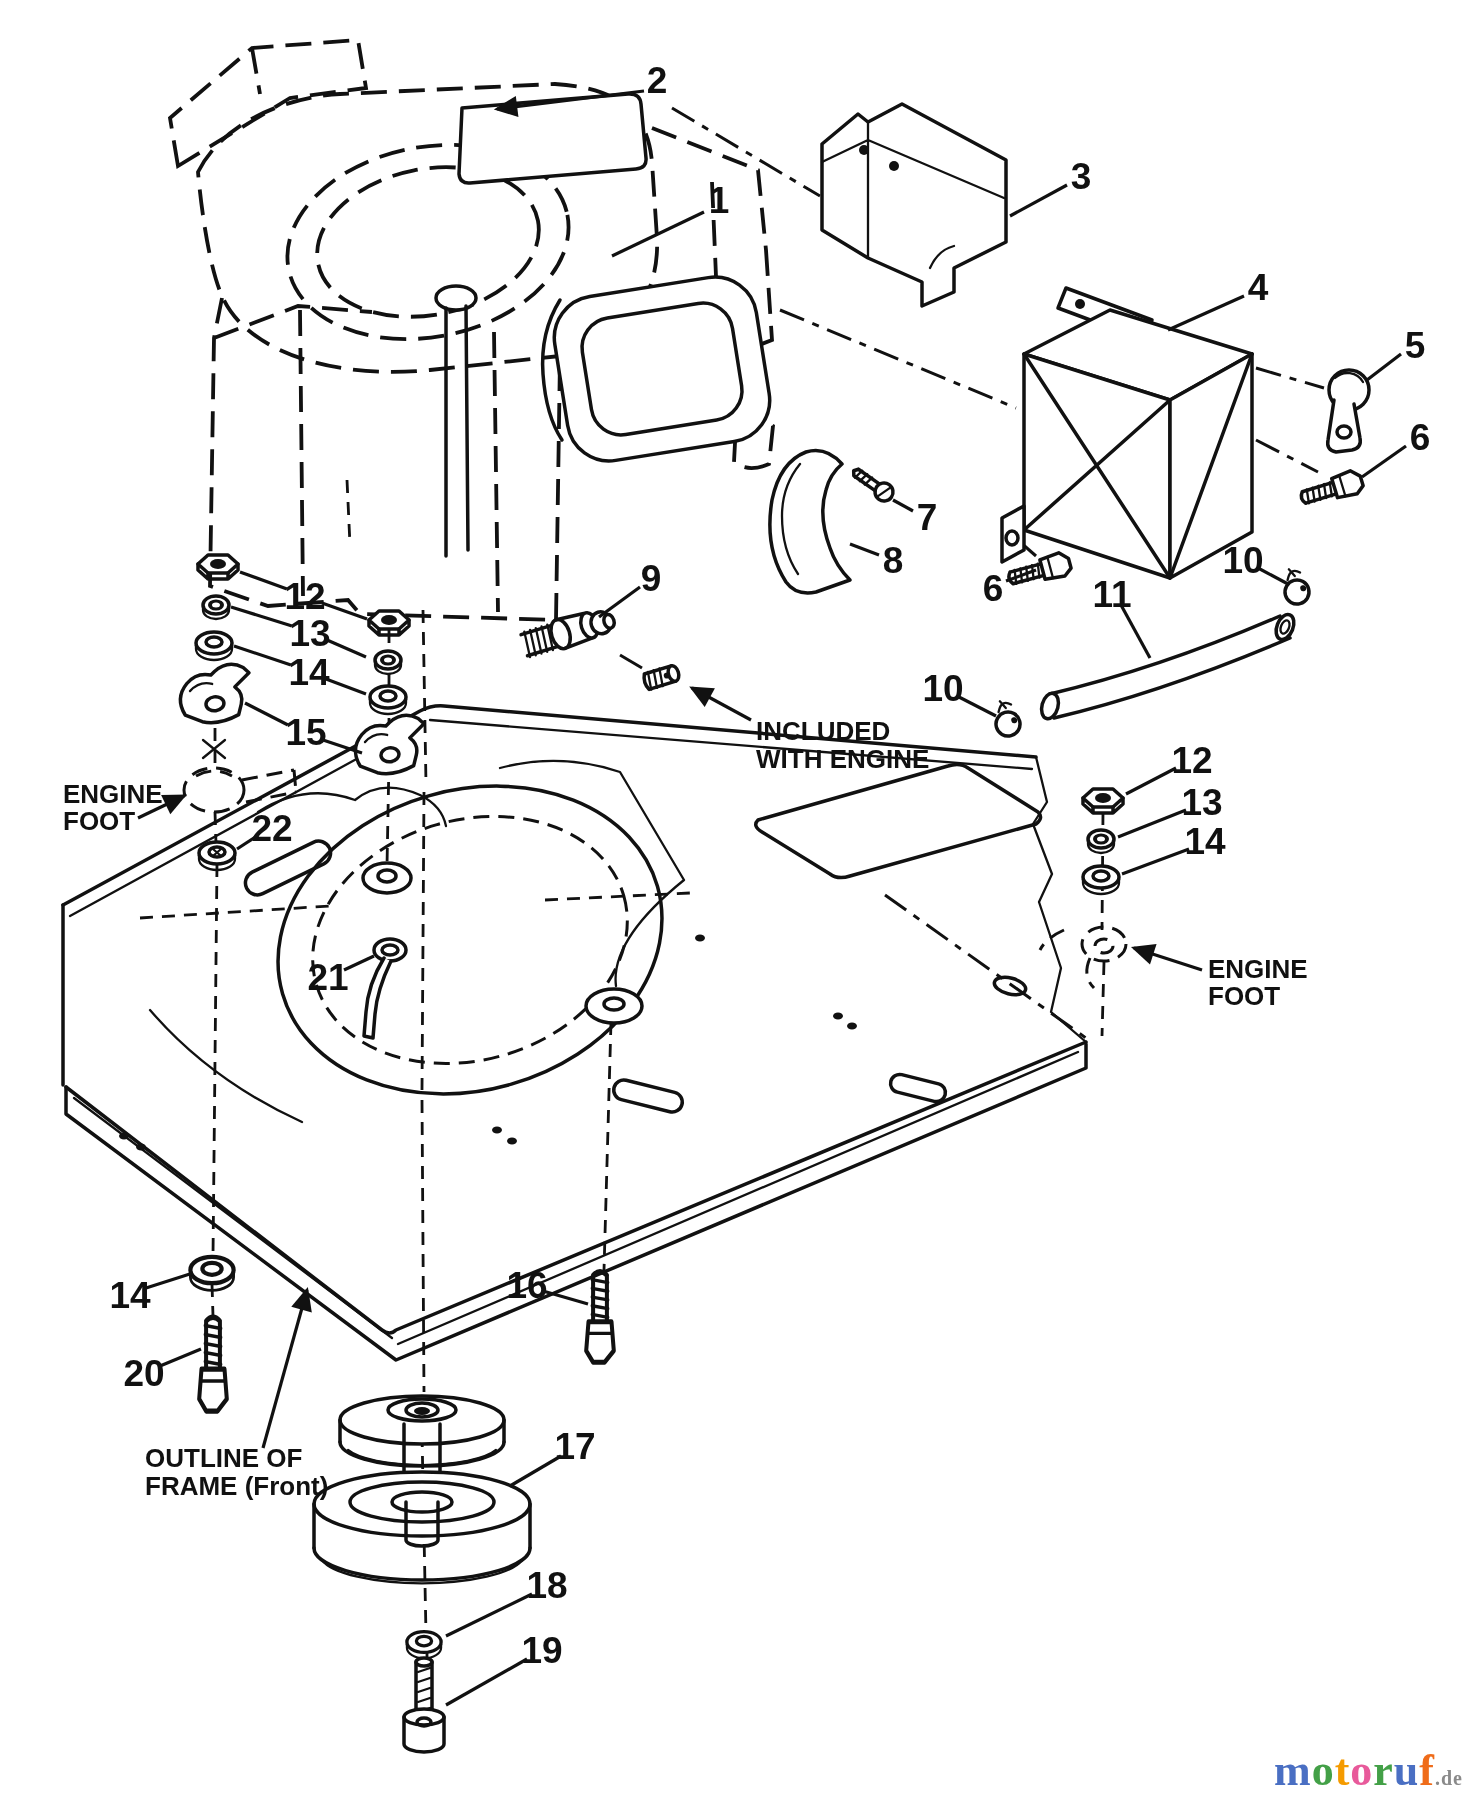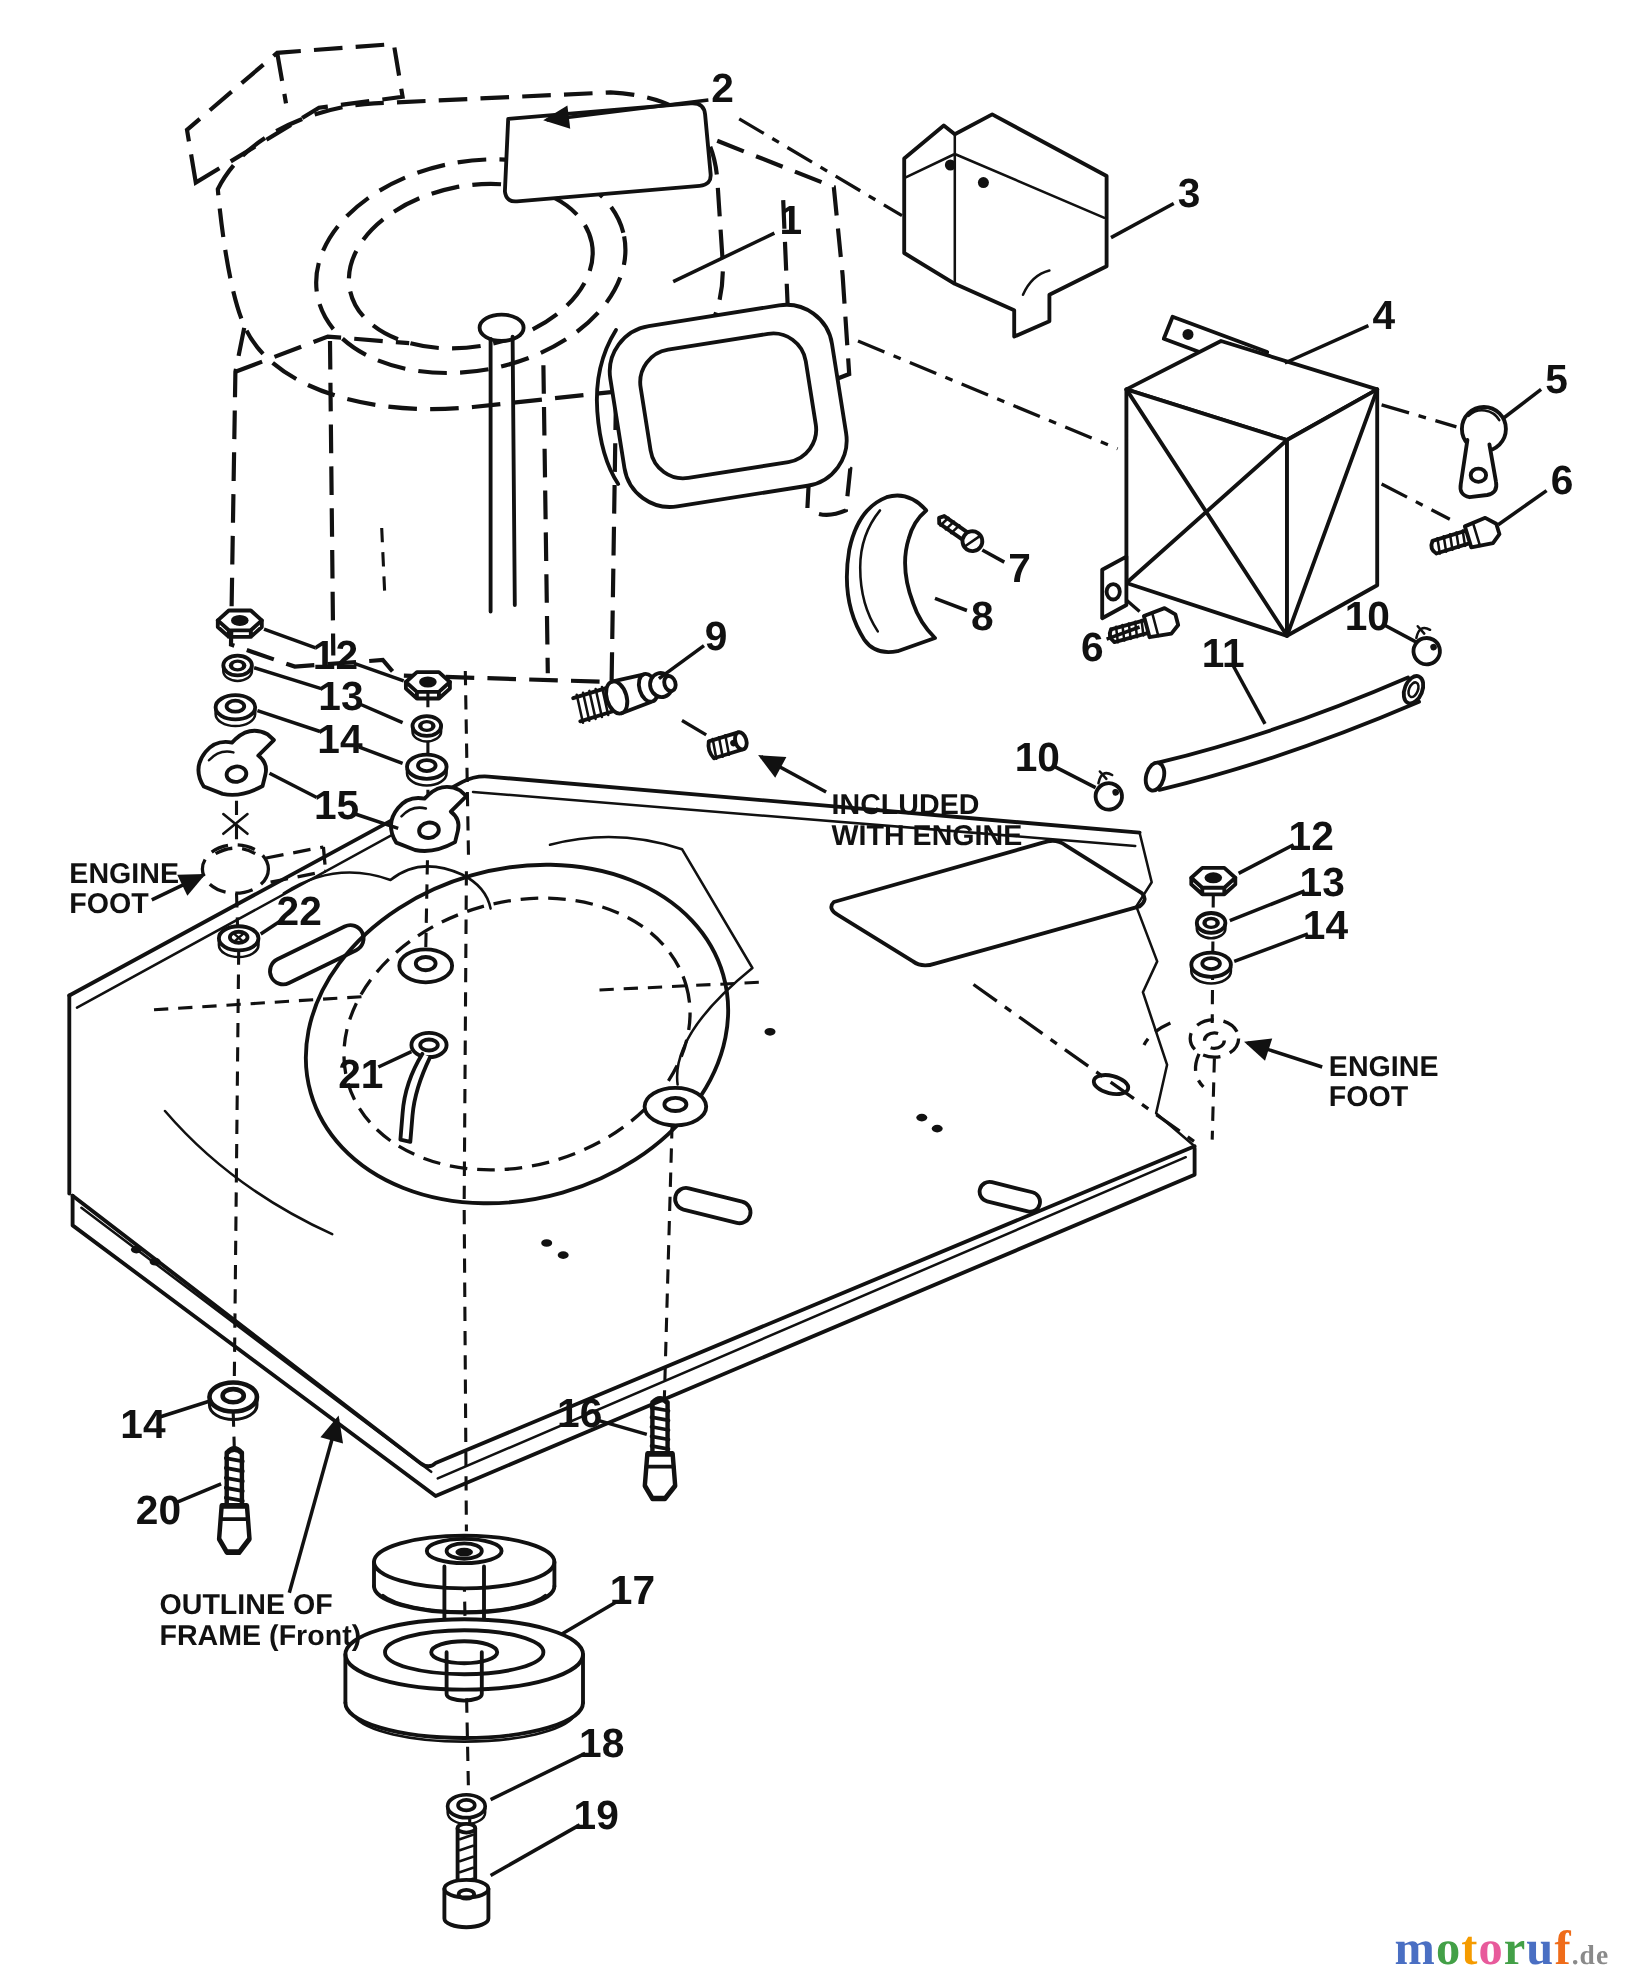--- a/index.html
+++ b/index.html
@@ -12,21 +12,21 @@
   .thin{stroke:#111;stroke-width:2.3;fill:none;stroke-linecap:round;}
   .dash{stroke:#111;stroke-width:3.8;fill:none;stroke-dasharray:26,12;stroke-linecap:butt;}
   .dash2{stroke:#111;stroke-width:3;fill:none;stroke-dasharray:16,9;stroke-linecap:butt;}
   .stud{stroke:#111;stroke-width:2.8;fill:none;stroke-dasharray:13,9;stroke-linecap:butt;}
   .phan{stroke:#111;stroke-width:3;fill:none;stroke-dasharray:26,9,7,9;stroke-linecap:butt;}
   .callout{font:bold 37px "Liberation Sans",sans-serif;fill:#111;text-anchor:middle;dominant-baseline:central;}
   .dlabel{font:bold 26px "Liberation Sans",sans-serif;fill:#111;}
   .leader{stroke:#111;stroke-width:3.2;}
   .watermark{position:absolute;right:18px;bottom:4px;font-family:"Liberation Serif",serif;
              font-weight:bold;font-size:44px;letter-spacing:1px;}
-  .watermark .wm-suffix{font-size:25px;font-weight:bold;}
+  .watermark .wm-suffix{font-size:20px;font-weight:bold;}
 </style>
 </head>
 <body>
 
 <div class="stage">
 <svg width="1481" height="1800" viewBox="0 0 1481 1800">
   <defs>
     <marker id="arrowhead" viewBox="0 0 12 12" refX="10" refY="6" markerWidth="8" markerHeight="8" orient="auto">
       <path d="M0.5,1 L11.5,6 L0.5,11 Z" fill="#111"></path>
     </marker>

